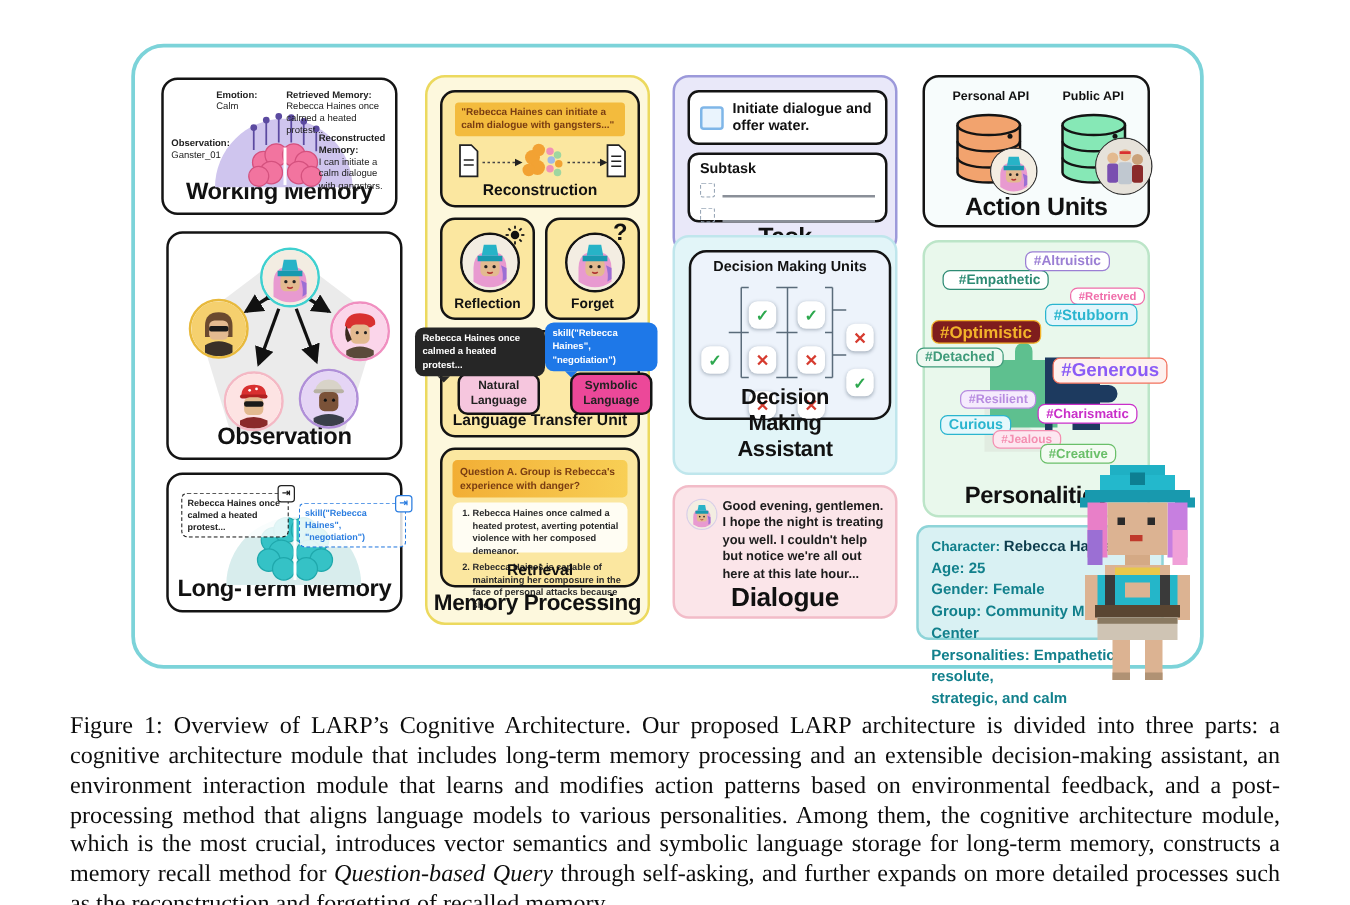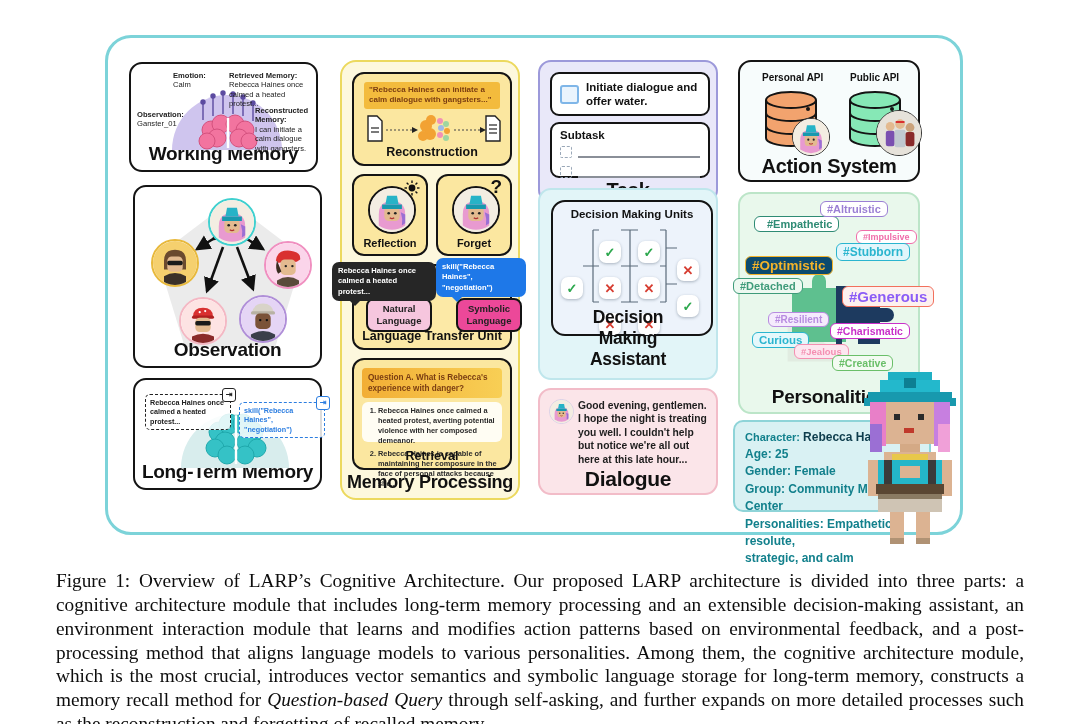--- a/index.html
+++ b/index.html
@@ -292,21 +292,21 @@
 
       <div class="mpbox" style="left:10px;top:202px;width:160px;height:86px;background:#fce9a6">
         <div class="bubble black" style="left:-22px;top:-4px;width:92px">Rebecca Haines once calmed a heated protest...</div>
         <div class="bubble blue" style="left:82px;top:-8px;width:78px">skill("Rebecca Haines", "negotiation")</div>
         <div class="langbox" style="left:12px;top:32px;width:62px;height:30px;background:#f6c6de">Natural Language</div>
         <div class="langbox" style="left:102px;top:32px;width:62px;height:30px;background:#ec4899">Symbolic Language</div>
         <div class="mplabel">Language Transfer Unit</div>
       </div>
 
       <div class="mpbox" style="left:10px;top:296px;width:160px;height:112px">
-        <div class="qhead">Question A. What is Rebecca's experience with danger?</div>
+        <div class="qhead">Question A. Group is Rebecca's experience with danger?</div>
         <ol class="answers">
             <li>Rebecca Haines once calmed a heated protest, averting potential violence with her composed demeanor.</li>
             <li>Rebecca Haines is capable of maintaining her composure in the face of personal attacks because she...</li>
           </ol>
         <div class="mplabel">Retrieval</div>
       </div>
       <div class="ptitle" style="font-size:18px">Memory Processing</div>
     </div>
 
     <div class="panel task">
@@ -410,35 +410,35 @@
             <rect width="40" height="40" fill="#e6e2da"></rect>
             <circle cx="12" cy="14" r="4" fill="#e3ba90"></circle>
             <rect x="8" y="18" width="8" height="14" rx="2" fill="#7a4fb0"></rect>
             <circle cx="21" cy="12" r="4.4" fill="#e3ba90"></circle>
             <path d="M17 9 h8 v2 h-8z" fill="#d93030"></path>
             <rect x="16" y="17" width="10" height="16" rx="2" fill="#c0c8d0"></rect>
             <circle cx="30" cy="15" r="4" fill="#caa27a"></circle>
             <rect x="26" y="19" width="8" height="13" rx="2" fill="#8a2a2a"></rect>
           </svg>
         </div>
-      <div class="ptitle" style="font-size:20px;bottom:2px">Action System</div>
+      <div class="ptitle" style="font-size:20px;bottom:2px">Action Units</div>
     </div>
 
     <div class="panel pers">
       <svg style="position:absolute;left:38px;top:58px" width="120" height="120" viewBox="0 0 120 120">
         <path d="M20 70 h22 v-8 a8 8 0 0 1 16 0 v8 h22 v22 h-8 a8 8 0 0 0 0 16 h8 v22 h-60 z" fill="#dfe8df" opacity="0.8" transform="translate(-6,8) scale(0.78)"></path>
         <path d="M14 36 h20 v-7 a7 7 0 0 1 14 0 v7 h20 v20 h7 a7 7 0 0 1 0 14 h-7 v20 h-54 z" fill="#5ec08f"></path>
         <path d="M66 28 h22 v22 h7 a7 7 0 0 1 0 14 h-7 v22 h-22 v-8 a8 8 0 0 0 -16 0 v8 h-6 v-58 z" fill="#1d3a5f" transform="translate(14,6)"></path>
       </svg>
       <div>
           <span class="tag" style="left: 14px; top: 22px; font-size: 11px; font-weight: 700; color: rgb(46, 139, 116); border-color: rgb(46, 139, 116); background: rgb(255, 255, 255); padding-left: 12px;">#Empathetic</span>
           <span class="tag" style="left: 80px; top: 7px; font-size: 11px; font-weight: 700; color: rgb(155, 127, 212); border-color: rgb(155, 127, 212); background: rgb(255, 255, 255);">#Altruistic</span>
-          <span class="tag" style="left: 116px; top: 36px; font-size: 9px; font-weight: 700; color: rgb(240, 109, 170); border-color: rgb(240, 109, 170); background: rgb(255, 255, 255);">#Impulsive</span>
+          <span class="tag" style="left: 116px; top: 36px; font-size: 9px; font-weight: 700; color: rgb(240, 109, 170); border-color: rgb(240, 109, 170); background: rgb(255, 255, 255);">#Retrieved</span>
           <span class="tag" style="left: 96px; top: 49px; font-size: 12px; font-weight: 800; color: rgb(42, 181, 207); border-color: rgb(42, 181, 207); background: rgb(226, 246, 251);">#Stubborn</span>
-          <span class="tag" style="left: 5px; top: 62px; font-size: 13.5px; font-weight: 800; color: rgb(242, 179, 42); border-color: rgb(242, 179, 42); background: #0c4a6e;">#Optimistic</span>
+          <span class="tag" style="left: 5px; top: 62px; font-size: 13.5px; font-weight: 800; color: rgb(242, 179, 42); border-color: rgb(242, 179, 42); background: #7f1d1d;">#Optimistic</span>
           <span class="tag" style="left: -7px; top: 84px; font-size: 11px; font-weight: 700; color: rgb(63, 155, 122); border-color: rgb(63, 155, 122); background: rgb(238, 249, 241);">#Detached</span>
           <span class="tag" style="left: 102px; top: 92px; font-size: 15px; font-weight: 800; color: #8b5cf6; border-color: rgb(242, 112, 92); background: rgb(253, 241, 239);">#Generous</span>
           <span class="tag" style="left: 28px; top: 118px; font-size: 10px; font-weight: 700; color: rgb(183, 139, 224); border-color: rgb(183, 139, 224); background: rgb(245, 235, 253);">#Resilient</span>
           <span class="tag" style="left: 12px; top: 138px; font-size: 11.5px; font-weight: 700; color: rgb(42, 181, 207); border-color: rgb(42, 181, 207); background: rgb(229, 248, 251);">Curious</span>
           <span class="tag" style="left: 90px; top: 129px; font-size: 10.5px; font-weight: 700; color: rgb(201, 47, 201); border-color: rgb(201, 47, 201); background: rgb(255, 255, 255);">#Charismatic</span>
           <span class="tag" style="left: 54px; top: 150px; font-size: 9.5px; font-weight: 700; color: rgb(244, 143, 177); border-color: rgb(244, 143, 177); background: rgb(253, 231, 240);">#Jealous</span>
           <span class="tag" style="left: 92px; top: 161px; font-size: 10.5px; font-weight: 700; color: rgb(106, 191, 105); border-color: rgb(106, 191, 105); background: rgb(243, 251, 242);">#Creative</span>
         </div>
       <div class="ptitle" style="font-size:19px;bottom:4px">Personalities</div>
     </div>

